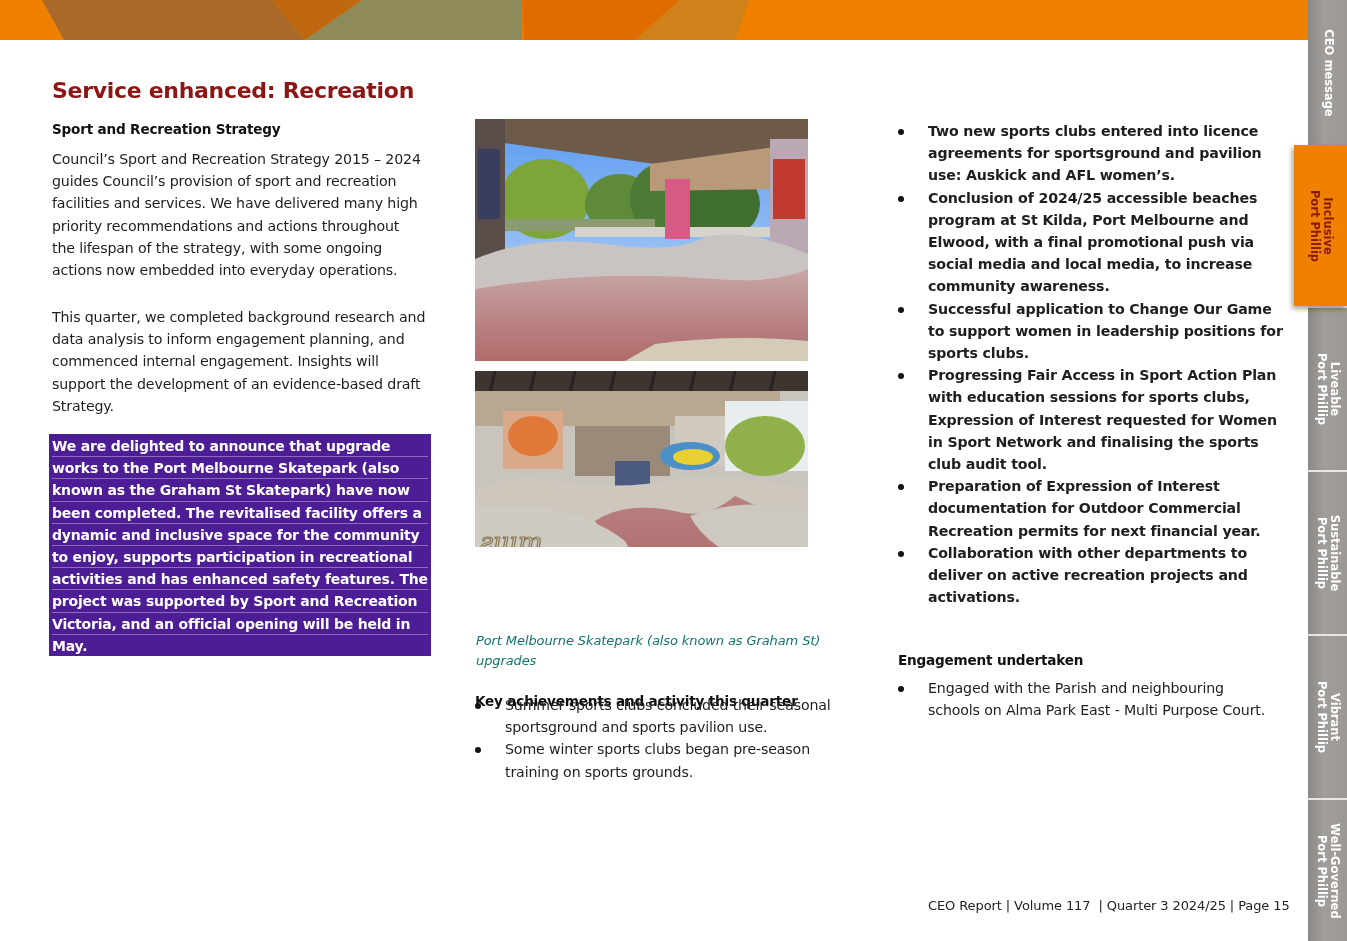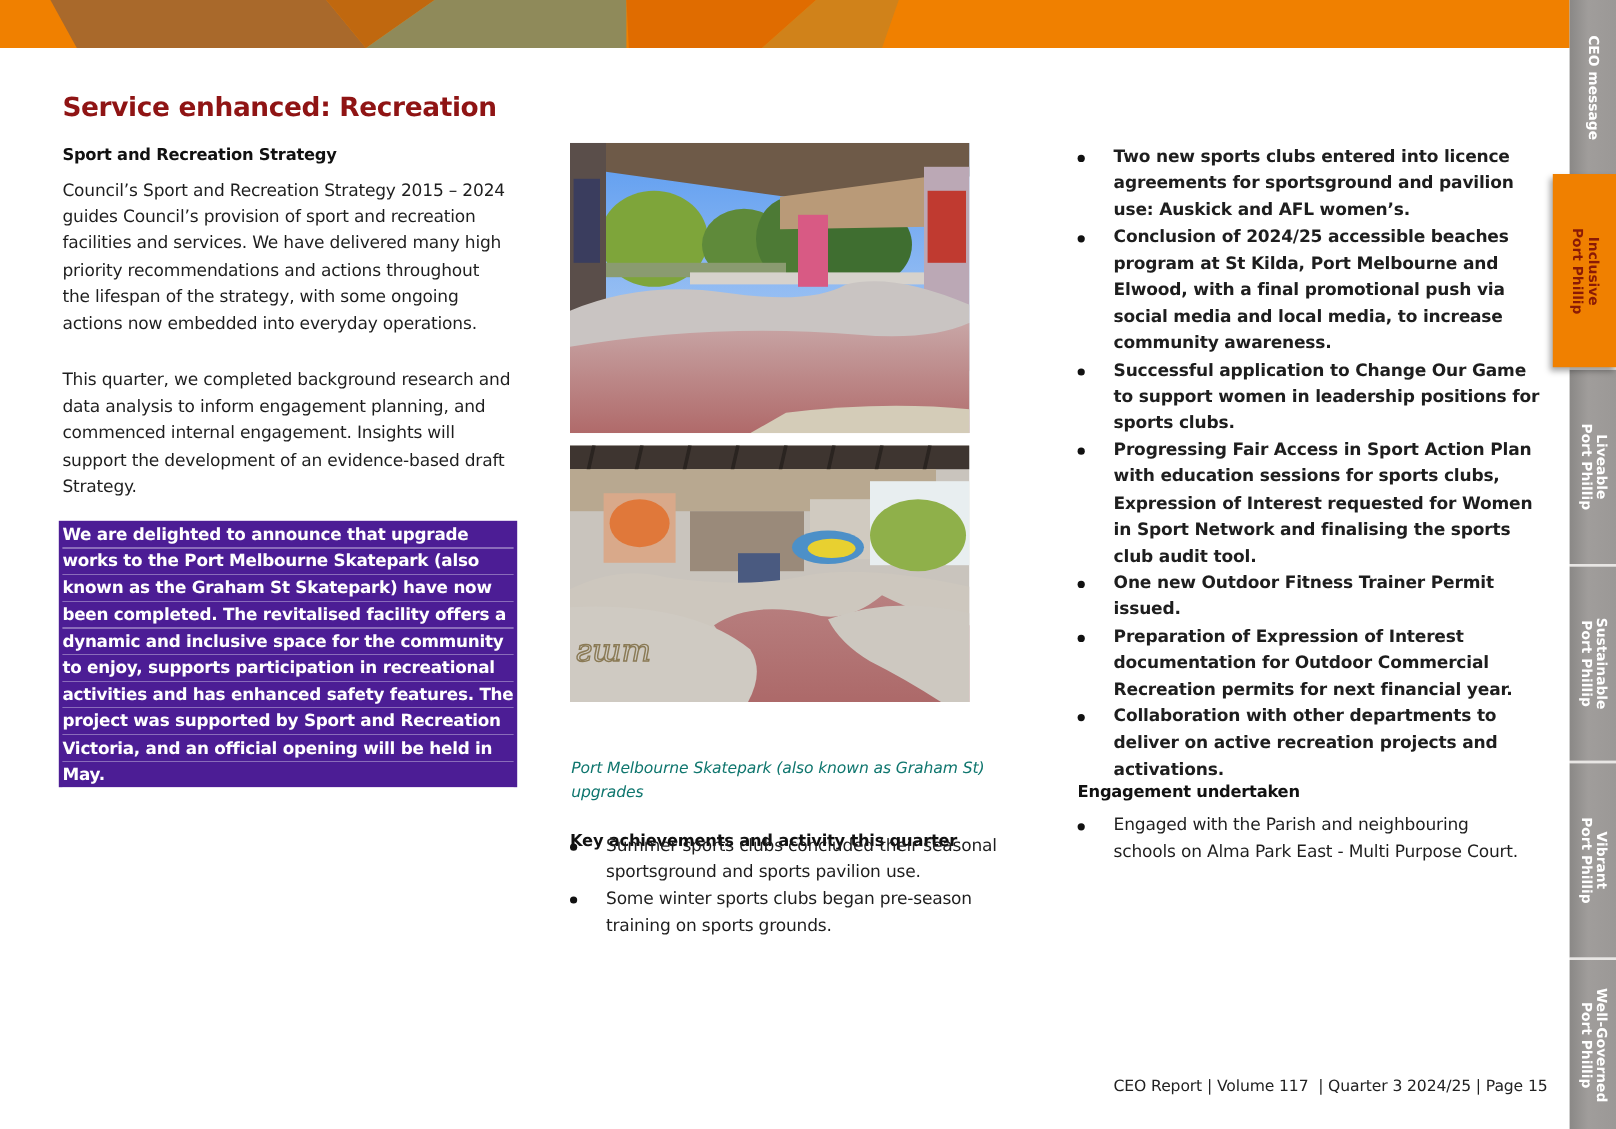--- a/index.html
+++ b/index.html
@@ -118,21 +118,21 @@
     <rect x="3" y="30" width="22" height="70" fill="#3a3d5e"></rect>
     <rect x="100" y="108" width="200" height="10" fill="#d6d2cc"></rect>
     <rect x="190" y="60" width="25" height="60" fill="#d85a84"></rect>
     <rect x="295" y="20" width="38" height="170" fill="#bba8b5"></rect>
     <rect x="298" y="40" width="32" height="60" fill="#c03a30"></rect>
     <path d="M0,140 Q60,115 130,125 Q200,135 230,118 Q270,108 333,135 L333,242 L0,242 Z" fill="#c9c4c2"></path>
     <path d="M0,170 Q120,150 240,160 Q300,165 333,150 L333,242 L0,242 Z" fill="url(#floor1)"></path>
     <path d="M180,225 Q260,215 333,222 L333,242 L150,242 Z" fill="#d4ccb8"></path>
   </svg>
 </div>
-<div class="photo" style="top:371px;height:214px;">
+<div class="photo" style="top:371px;height:176px;">
   <svg width="333" height="250" viewBox="0 0 333 250">
     <defs>
       <linearGradient id="floor2" x1="0" y1="0" x2="0" y2="1">
         <stop offset="0" stop-color="#b88080"></stop>
           <stop offset="1" stop-color="#a86060"></stop>
       </linearGradient>
     </defs>
     <rect width="333" height="250" fill="#c9c4bd"></rect>
     <rect x="0" y="0" width="333" height="20" fill="#3e3530"></rect>
     <g stroke="#2a2420" stroke-width="3">
@@ -169,21 +169,20 @@
 <ul class="bullets" style="left:475px;top:694px;width:370px;">
   <li><span class="dot"></span><span>Summer sports clubs concluded their seasonal sportsground and sports pavilion use.</span></li>
   <li><span class="dot"></span><span>Some winter sports clubs began pre-season training on sports grounds.</span></li>
 </ul>
 
 <ul class="bullets" style="left:898px;top:120px;width:385px;font-weight:bold;">
   <li><span class="dot"></span><span>Two new sports clubs entered into licence agreements for sportsground and pavilion use: Auskick and AFL women’s.</span></li>
   <li><span class="dot"></span><span>Conclusion of 2024/25 accessible beaches program at St Kilda, Port Melbourne and Elwood, with a final promotional push via social media and local media, to increase community awareness.</span></li>
   <li><span class="dot"></span><span>Successful application to Change Our Game to support women in leadership positions for sports clubs.</span></li>
   <li><span class="dot"></span><span>Progressing Fair Access in Sport Action Plan with education sessions for sports clubs, Expression of Interest requested for Women in Sport Network and finalising the sports club audit tool.</span></li>
-  <li><span class="dot"></span><span>One new Outdoor Fitness Trainer Permit issued.</span></li>
   <li><span class="dot"></span><span>Preparation of Expression of Interest documentation for Outdoor Commercial Recreation permits for next financial year.</span></li>
   <li><span class="dot"></span><span>Collaboration with other departments to deliver on active recreation projects and activations.</span></li>
 </ul>
 
 <div class="subhead" style="left:898px;top:652px;">Engagement undertaken</div>
 <ul class="bullets" style="left:898px;top:677px;width:370px;">
   <li><span class="dot"></span><span>Engaged with the Parish and neighbouring schools on Alma Park East - Multi Purpose Court.</span></li>
 </ul>
 
 <div class="footer">CEO Report | Volume 117  | Quarter 3 2024/25 | Page 15</div>

